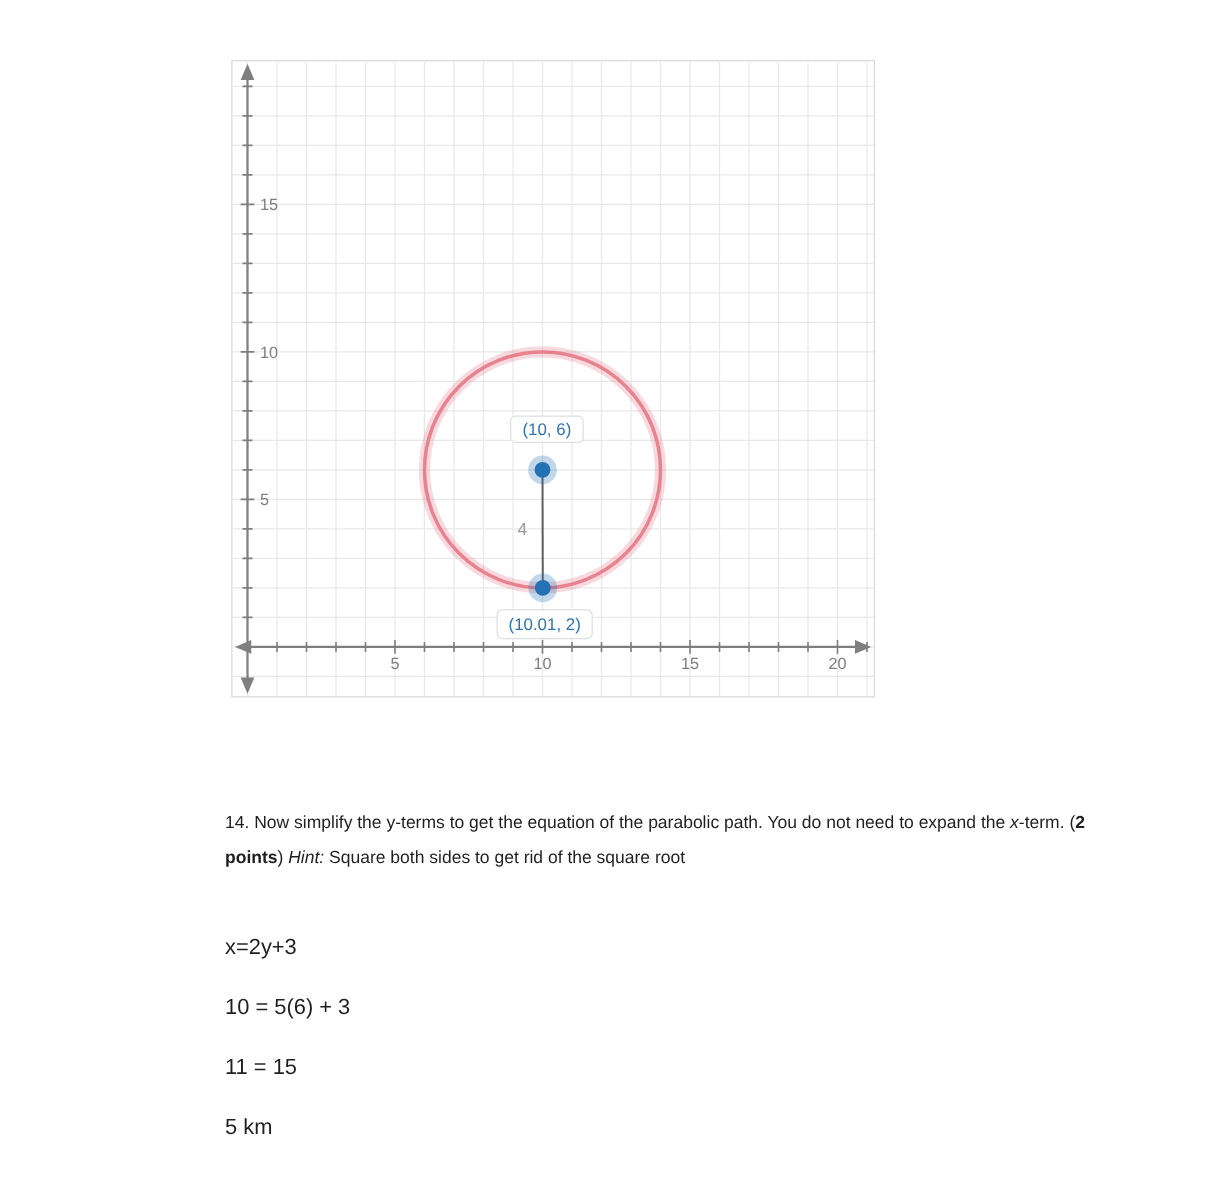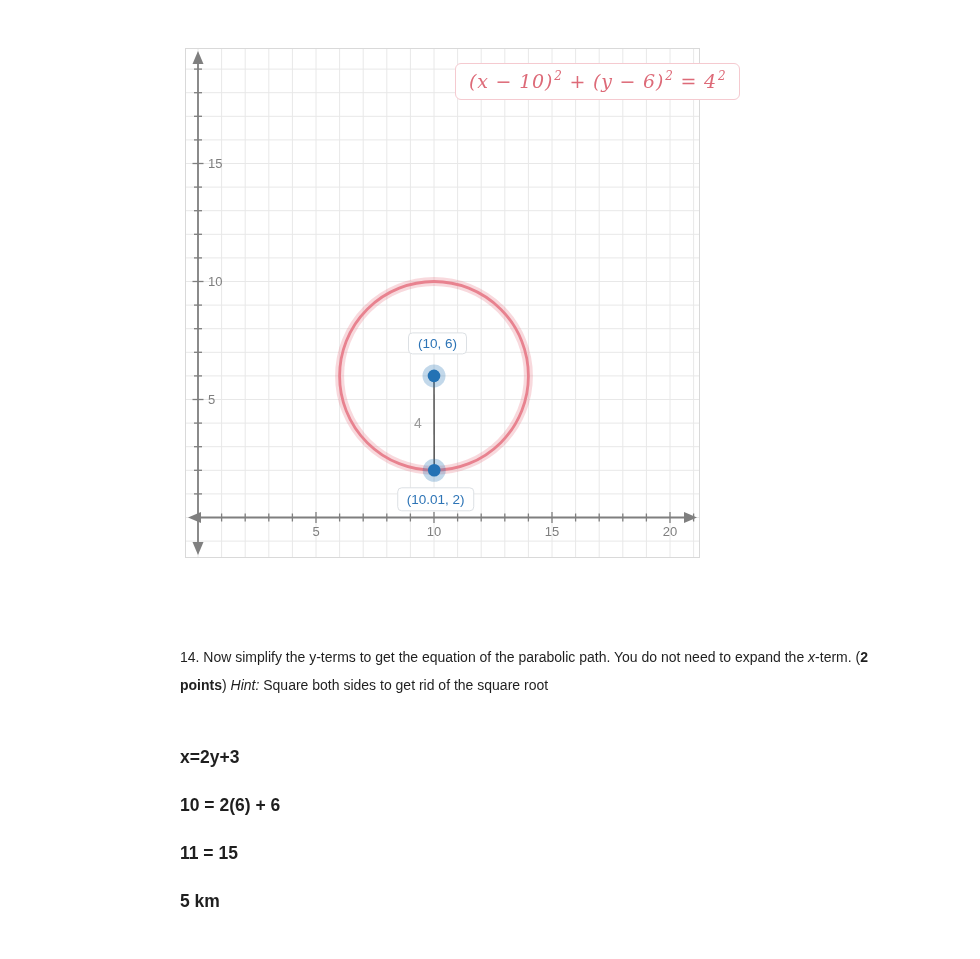--- a/index.html
+++ b/index.html
@@ -23,21 +23,21 @@
   }
   .equation-label sup {
     font-size:12px; font-style:italic; position:relative; top:-1px; margin-left:1px;
     vertical-align:super; line-height:0;
   }
   .question {
     position:absolute; left:180px; top:644px; width:728px;
     font-size:14px; line-height:27.5px;
   }
   .answers { position:absolute; left:180px; top:747px; }
-  .answer-line { font-size:17.5px; line-height:20px; margin-bottom:28px;font-weight:bold; }
+  .answer-line { font-size:17.5px; line-height:20px; margin-bottom:28px; }
 </style>
 </head>
 <body>
 
 <div class="page">
 
   <div class="graph-panel">
     <svg id="graph-svg" class="graph-svg" viewBox="0 0 513 508">
         <g>
           <line x1="12" y1="0" x2="12" y2="508" stroke="#e8e8e8" stroke-width="1"></line>
@@ -149,29 +149,26 @@
         <text x="232" y="379.1" text-anchor="middle" fill="#9a9a9a" font-size="14">4</text>
         <circle cx="248" cy="326.9" r="11.5" fill="rgba(36,114,180,0.28)"></circle>
         <circle cx="248" cy="326.9" r="6.3" fill="#2472b4"></circle>
         <circle cx="248.23600000000002" cy="421.3" r="11.5" fill="rgba(36,114,180,0.28)"></circle>
         <circle cx="248.23600000000002" cy="421.3" r="6.3" fill="#2472b4"></circle>
         <rect x="222.5" y="283.9" width="58" height="21" rx="4" fill="#ffffff" stroke="#dce0e4" stroke-width="1"></rect>
         <text x="251.5" y="298.9" text-anchor="middle" fill="#2d74b6" font-size="13.5">(10, 6)</text>
         <rect x="211.73600000000002" y="438.8" width="76" height="23" rx="4" fill="#ffffff" stroke="#dce0e4" stroke-width="1"></rect>
         <text x="249.73600000000002" y="454.8" text-anchor="middle" fill="#2d74b6" font-size="13.5">(10.01, 2)</text>
       </svg>
-    <div class="equation-label">
-      <span>(x − 10)</span><sup>2</sup><span> + (y − 6)</span><sup>2</sup><span> = 4</span><sup>2</sup>
-    </div>
   </div>
 
   <div class="question">
     <span>14. Now simplify the y-terms to get the equation of the parabolic path. You do not need to expand the </span><i>x</i><span>-term. (</span><b>2 points</b><span>) </span><i>Hint:</i><span> Square both sides to get rid of the square root</span>
   </div>
 
   <div class="answers">
     <div class="answer-line">x=2y+3</div>
-    <div class="answer-line">10 = 2(6) + 6</div>
+    <div class="answer-line">10 = 5(6) + 3</div>
     <div class="answer-line">11 = 15</div>
     <div class="answer-line">5 km</div>
   </div>
 
 </div>
 
 </body></html>

